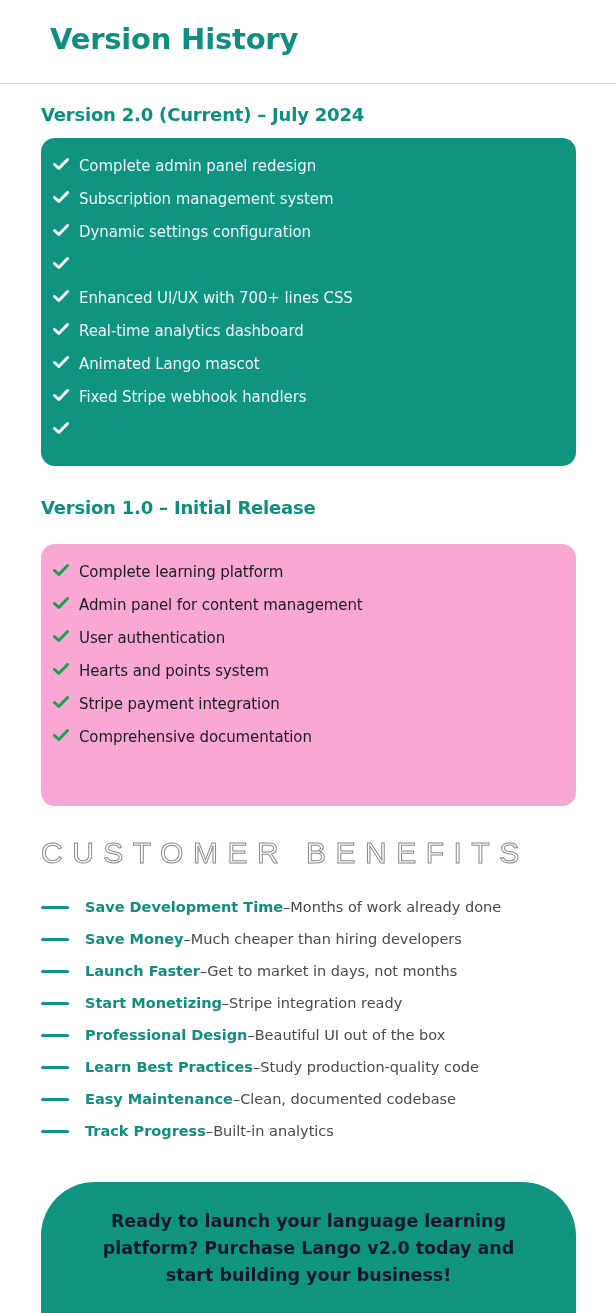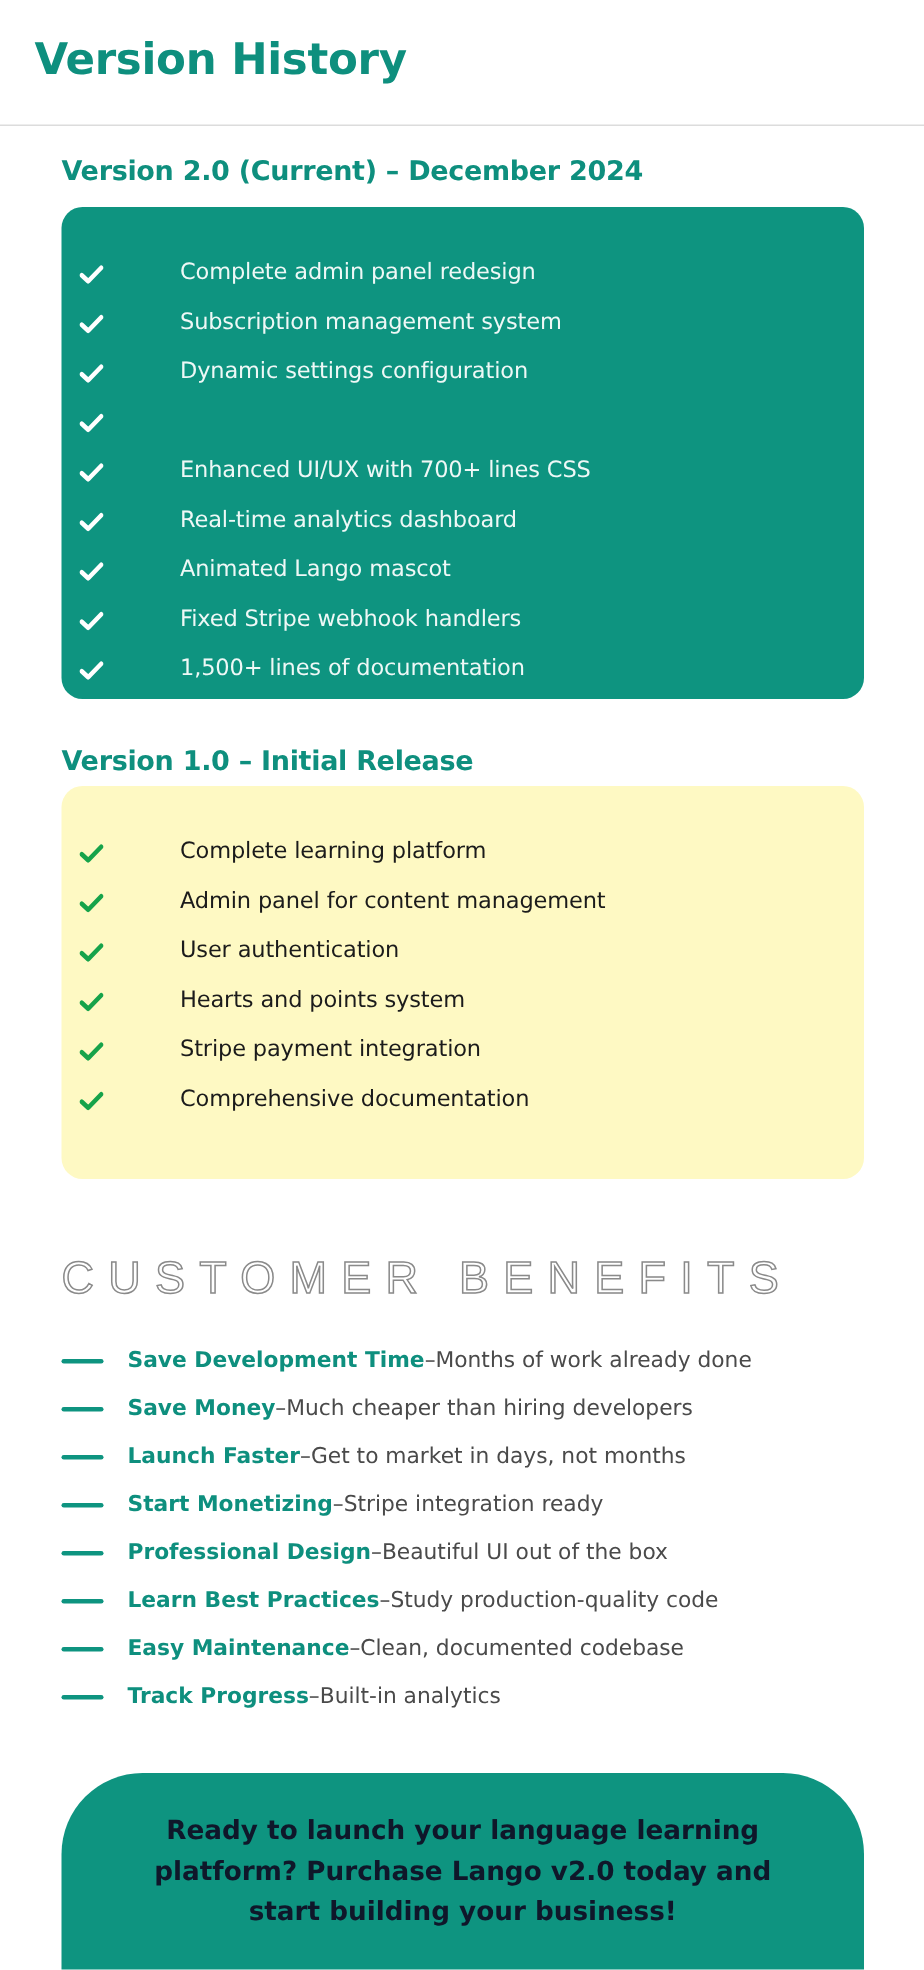--- a/index.html
+++ b/index.html
@@ -1,29 +1,29 @@
 <!DOCTYPE html>
 <html><head>
 <meta charset="utf-8">
 <style>
   * { box-sizing: border-box; margin: 0; padding: 0; }
   html, body { width: 616px; height: 1313px; overflow: hidden; background: #ffffff; }
   body { font-family: "DejaVu Sans", sans-serif; color: #222; position: relative; }
 
-  .page-header { height: 84px; border-bottom: 1px solid #dcdcdc; padding: 22px 0 0 23px; }
+  .page-header { height: 84px; border-bottom: 1px solid #dcdcdc; padding: 22px 0 0 50px; }
   .page-title { font-size: 29px; font-weight: bold; color: #0e8f7e; letter-spacing: -0.2px; }
 
   .version-heading { position: absolute; left: 41px; font-size: 18px; font-weight: bold; color: #0e8f7e; letter-spacing: -0.2px; }
 
   .card { position: absolute; left: 41px; width: 535px; border-radius: 14px; }
   .card.current { top: 138px; height: 328px; background: #0e9480; }
-  .card.initial { top: 524px; height: 262px; background: #fef9c3; }
+  .card.initial { top: 544px; height: 262px; background: #f9a8d4; }
 
   .feature-list { list-style: none; padding-top: 19px; }
-  .feature { height: 33px; display: flex; align-items: flex-end; padding-left: 12px; gap: 41px; }
+  .feature { height: 33px; display: flex; align-items: flex-start; padding-left: 12px; }
   .feature .check { width: 16px; height: 14px; margin-right: 10px; flex: 0 0 auto; }
   .feature .label { font-size: 15px; letter-spacing: -0.1px; }
   .card.current .label { color: #eef8f6; }
   .card.initial .label { color: #1b1b1b; }
 
   .benefits-title {
     position: absolute; left: 41px; top: 836px;
     font-family: Liberation Sans, sans-serif; font-size: 30px; font-weight: normal;
     letter-spacing: 9.5px; color: #ffffff;
     -webkit-text-stroke: 1px #8a8a8a;
@@ -39,21 +39,21 @@
   .cta { position: absolute; left: 41px; top: 1182px; width: 535px; height: 160px; background: #0e9480; border-radius: 54px 54px 0 0; padding: 26px 60px 0; text-align: center; }
   .cta-text { font-size: 17.5px; font-weight: bold; color: #0f172a; line-height: 27px; }
 </style>
 </head>
 <body>
 
 <header class="page-header">
   <h1 class="page-title">Version History</h1>
 </header>
 
-<h2 class="version-heading" style="top:104px;">Version 2.0 (Current) – December 2024</h2>
+<h2 class="version-heading" style="top:104px;">Version 2.0 (Current) – July 2024</h2>
 <section class="card current">
   <ul class="feature-list">
     <li class="feature">
         <svg class="check" viewBox="0 0 16 14">
           <path d="M1.5 7.5 L5.8 11.5 L14.5 2.5" fill="none" stroke="#ffffff" stroke-width="3" stroke-linecap="round" stroke-linejoin="round"></path>
         </svg>
         <span class="label">Complete admin panel redesign</span>
       </li>
     <li class="feature">
         <svg class="check" viewBox="0 0 16 14">
@@ -93,21 +93,20 @@
     <li class="feature">
         <svg class="check" viewBox="0 0 16 14">
           <path d="M1.5 7.5 L5.8 11.5 L14.5 2.5" fill="none" stroke="#ffffff" stroke-width="3" stroke-linecap="round" stroke-linejoin="round"></path>
         </svg>
         <span class="label">Fixed Stripe webhook handlers</span>
       </li>
     <li class="feature">
         <svg class="check" viewBox="0 0 16 14">
           <path d="M1.5 7.5 L5.8 11.5 L14.5 2.5" fill="none" stroke="#ffffff" stroke-width="3" stroke-linecap="round" stroke-linejoin="round"></path>
         </svg>
-        <span class="label">1,500+ lines of documentation</span>
       </li>
   </ul>
 </section>
 
 <h2 class="version-heading" style="top:497px;">Version 1.0 – Initial Release</h2>
 <section class="card initial">
   <ul class="feature-list">
     <li class="feature">
         <svg class="check" viewBox="0 0 16 14">
           <path d="M1.5 7.5 L5.8 11.5 L14.5 2.5" fill="none" stroke="#16a34a" stroke-width="3" stroke-linecap="round" stroke-linejoin="round"></path>

